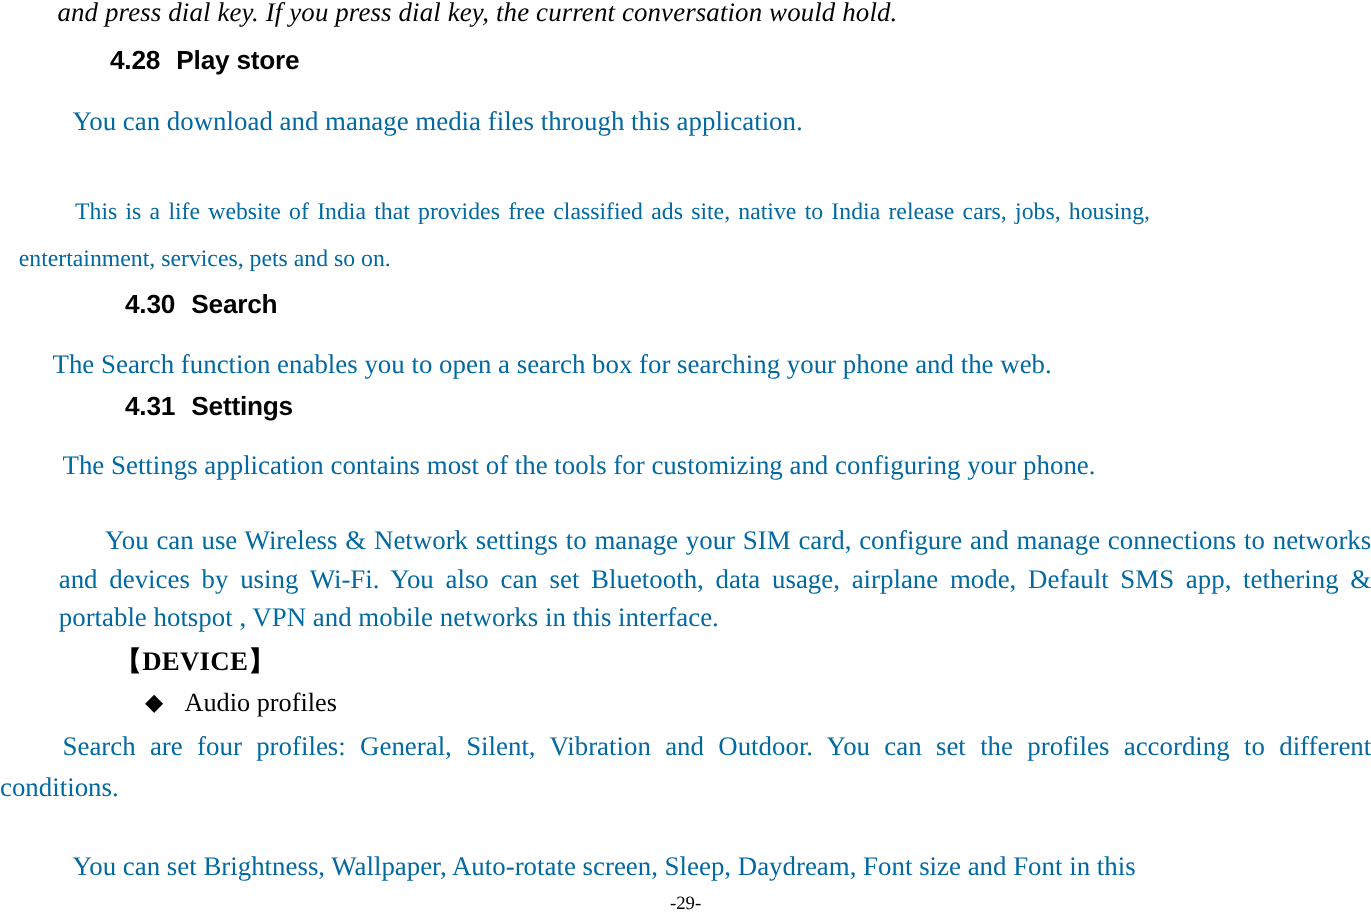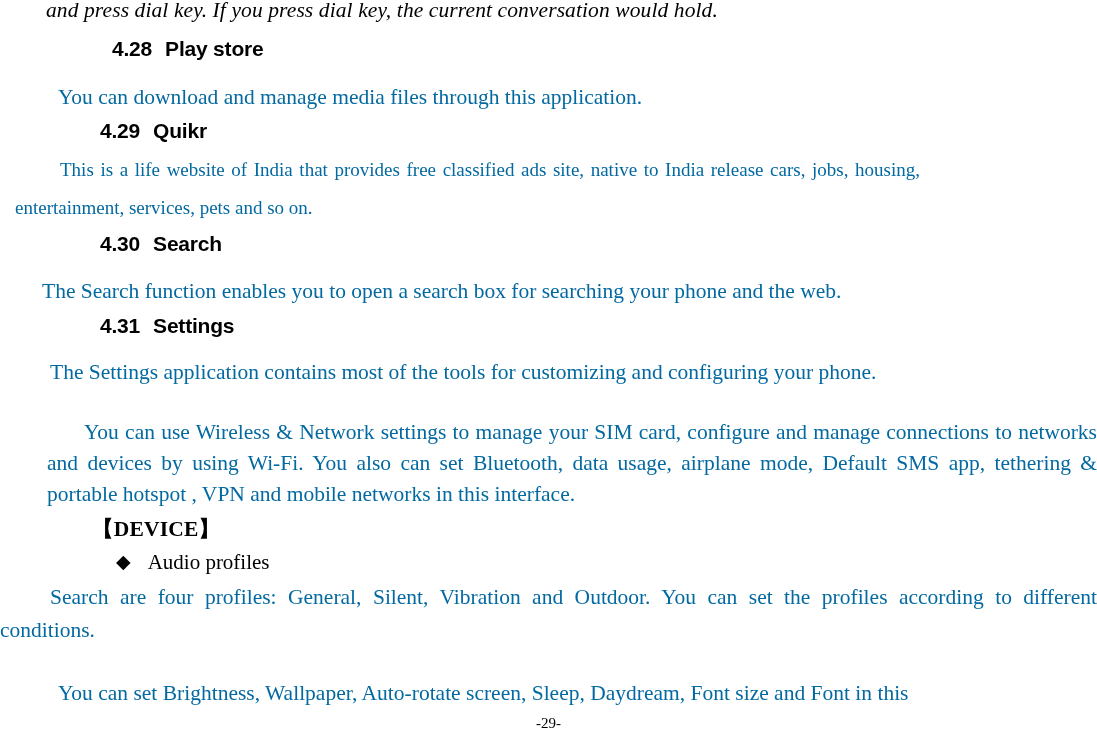--- a/index.html
+++ b/index.html
@@ -110,29 +110,26 @@
     line-height: 18px;
   }
 </style>
 </head>
 <body>
 
 <div class="page">
 
   <div class="abs cont-line">and press dial key. If you press dial key, the current conversation would hold.</div>
 
-  <div class="abs heading" style="left:112px; top:36px; width:600px;">
+  <div class="abs heading" style="left:88px; top:36px; width:600px;">
     <span class="num">4.28</span><span>Play store</span>
   </div>
 
   <div class="abs para nowrapline" style="left:58px; top:77px; width:1039px;">You can download and manage media files through this application.</div>
 
-  <div class="abs heading" style="left:100px; top:118px; width:600px;">
-    <span class="num">4.29</span><span>Quikr</span>
-  </div>
 
   <div class="abs para para-small" style="left:15px; top:151px; width:905px; text-indent:45px;">This is a life website of India that provides free classified ads site, native to India release cars, jobs, housing, entertainment, services, pets and so on.</div>
 
   <div class="abs heading" style="left:100px; top:231px; width:600px;">
     <span class="num">4.30</span><span>Search</span>
   </div>
 
   <div class="abs para nowrapline" style="left:42px; top:271px; width:1055px;">The Search function enables you to open a search box for searching your phone and the web.</div>
 
   <div class="abs heading" style="left:100px; top:313px; width:600px;">

